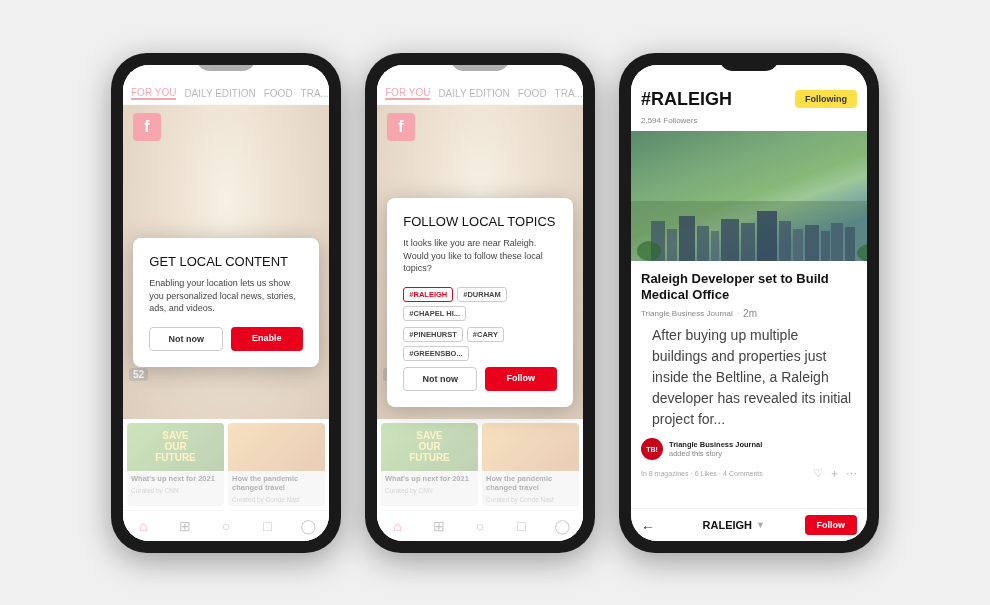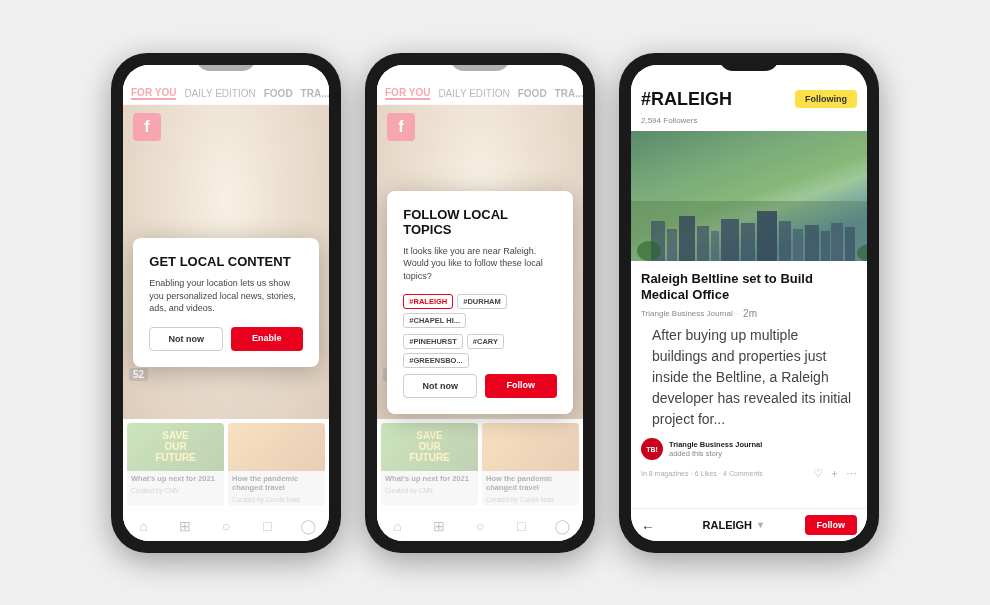--- a/index.html
+++ b/index.html
@@ -68,21 +68,21 @@
       display: flex;
       align-items: center;
       padding: 22px 8px 4px 8px;
       background: #fff;
       border-bottom: 1px solid #eee;
       gap: 8px;
       flex-shrink: 0;
     }
     .nav-item {
       font-size: 10px;
-      font-weight: 700;
+      font-weight: 400;
       color: #333;
       white-space: nowrap;
     }
     .nav-item.active {
       color: #e8001c;
       border-bottom: 2px solid #e8001c;
     }
     .nav-item.light {
       font-weight: 400;
     }
@@ -194,21 +194,21 @@
     .modal-card {
       background: #fff;
       border-radius: 8px;
       box-shadow: 0 4px 24px rgba(0,0,0,0.25);
       padding: 16px;
       margin: 0 8px;
       width: 90%;
     }
     .modal-title {
       font-size: 13px;
-      font-weight: 700;
+      font-weight: 400;
       color: #111;
       margin-bottom: 8px;
     }
     .modal-body {
       font-size: 9px;
       color: #444;
       line-height: 1.4;
       margin-bottom: 12px;
     }
     .modal-buttons {
@@ -571,21 +571,21 @@
         <rect x="200" y="22" width="12" height="38" fill="rgba(65,85,105,0.7)"></rect>
         <rect x="214" y="26" width="10" height="34" fill="rgba(55,75,95,0.65)"></rect>
 
         <ellipse cx="18" cy="50" rx="12" ry="10" fill="rgba(40,100,40,0.6)"></ellipse>
         <ellipse cx="240" cy="52" rx="14" ry="9" fill="rgba(40,100,40,0.6)"></ellipse>
         <ellipse cx="260" cy="55" rx="10" ry="8" fill="rgba(40,100,40,0.55)"></ellipse>
       </svg>
     </div>
 
     <div class="raleigh-article">
-      <div class="article-title">Raleigh Beltline set to Build Medical Office</div>
+      <div class="article-title">Raleigh Developer set to Build Medical Office</div>
       <div class="article-source-line">
         <span class="source-name">Triangle Business Journal</span>
         <span style="color:#ccc;font-size:7px">·</span>
         <span class="source-time">2m</span>
       </div>
       <div class="article-body">After buying up multiple buildings and properties just inside the Beltline, a Raleigh developer has revealed its initial project for...</div>
       <div style="display:flex;align-items:center;gap:6px;margin-bottom:6px">
         <div class="tbj-avatar">
           <span>TB!</span>
         </div>

